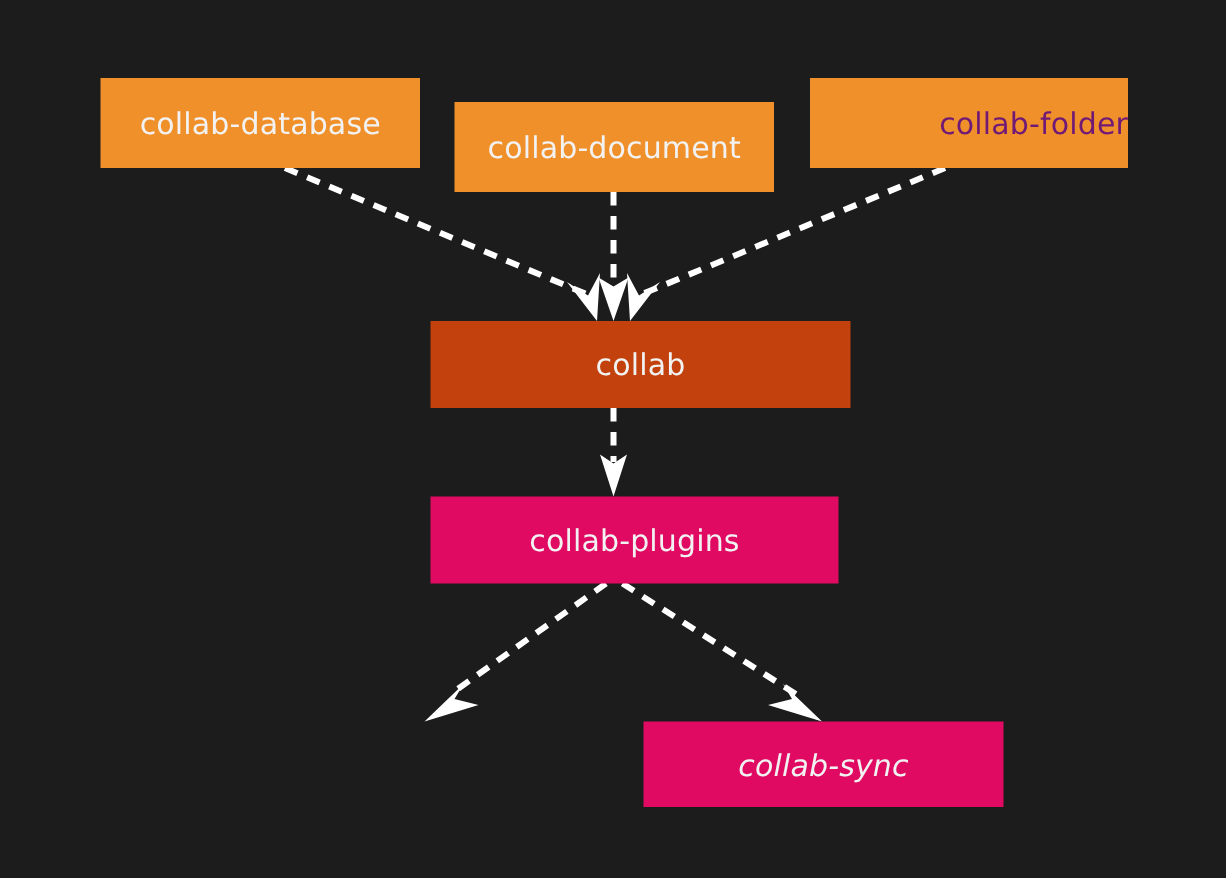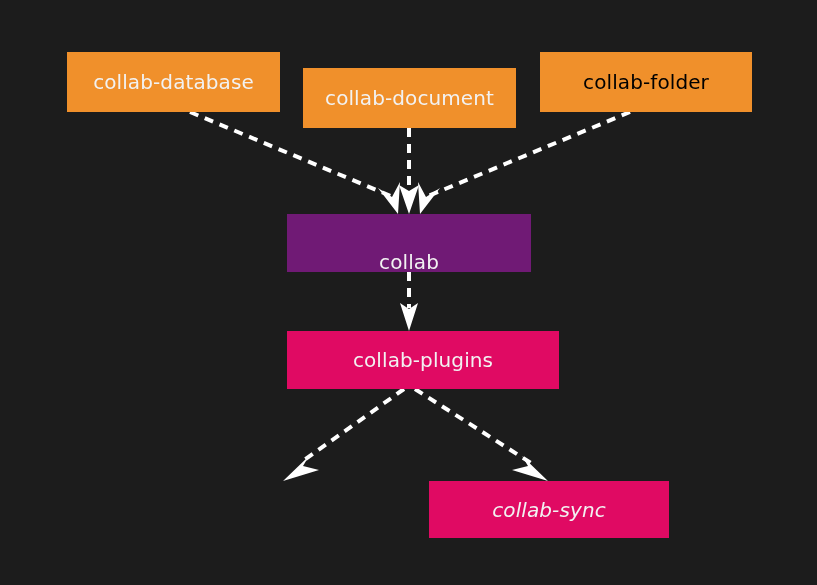--- a/index.html
+++ b/index.html
@@ -90,25 +90,25 @@
   </svg>
 
   <div class="node" style="left: 67px; top: 52px; width: 213px; height: 60px; background: rgb(240, 144, 43); color: rgb(242, 242, 242);">
     <span class="node-label">collab-database</span>
   </div>
 
   <div class="node" style="left: 303px; top: 52px; width: 213px; height: 60px; background: rgb(240, 144, 43); color: rgb(242, 242, 242); margin-top: 16px;">
     <span class="node-label">collab-document</span>
   </div>
 
-  <div class="node" style="left: 540px; top: 52px; width: 212px; height: 60px; background: rgb(240, 144, 43); color: #000000;">
+  <div class="node" style="left: 540px; top: 52px; width: 212px; height: 60px; background: rgb(240, 144, 43); color: #701a75; justify-content: flex-end;">
     <span class="node-label">collab-folder</span>
   </div>
 
-  <div class="node" style="left: 287px; top: 214px; width: 244px; height: 58px; background: #701a75; color: rgb(242, 242, 242); align-items: flex-end;">
+  <div class="node" style="left: 287px; top: 214px; width: 280px; height: 58px; background: #c2410c; color: rgb(242, 242, 242);">
     <span class="node-label">collab</span>
   </div>
 
   <div class="node" style="left: 287px; top: 331px; width: 272px; height: 58px; background: rgb(224, 10, 99); color: rgb(242, 242, 242);">
     <span class="node-label">collab-plugins</span>
   </div>
 
 
   <div class="node" style="left: 429px; top: 481px; width: 240px; height: 57px; background: rgb(224, 10, 99); color: rgb(242, 242, 242); font-style: italic;">
     <span class="node-label">collab-sync</span>

